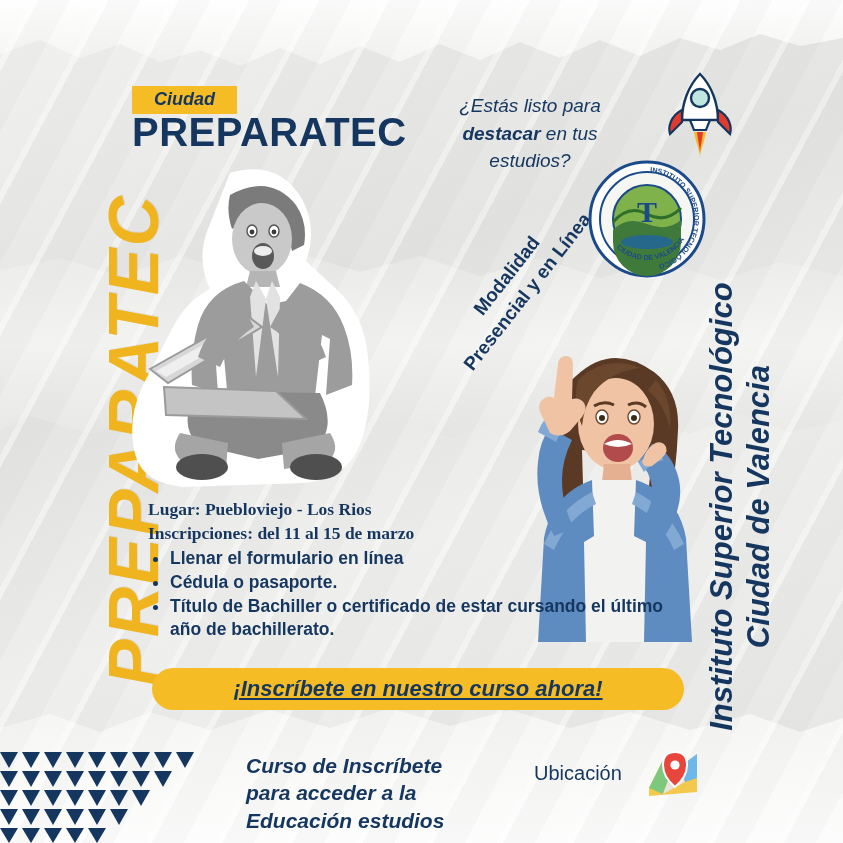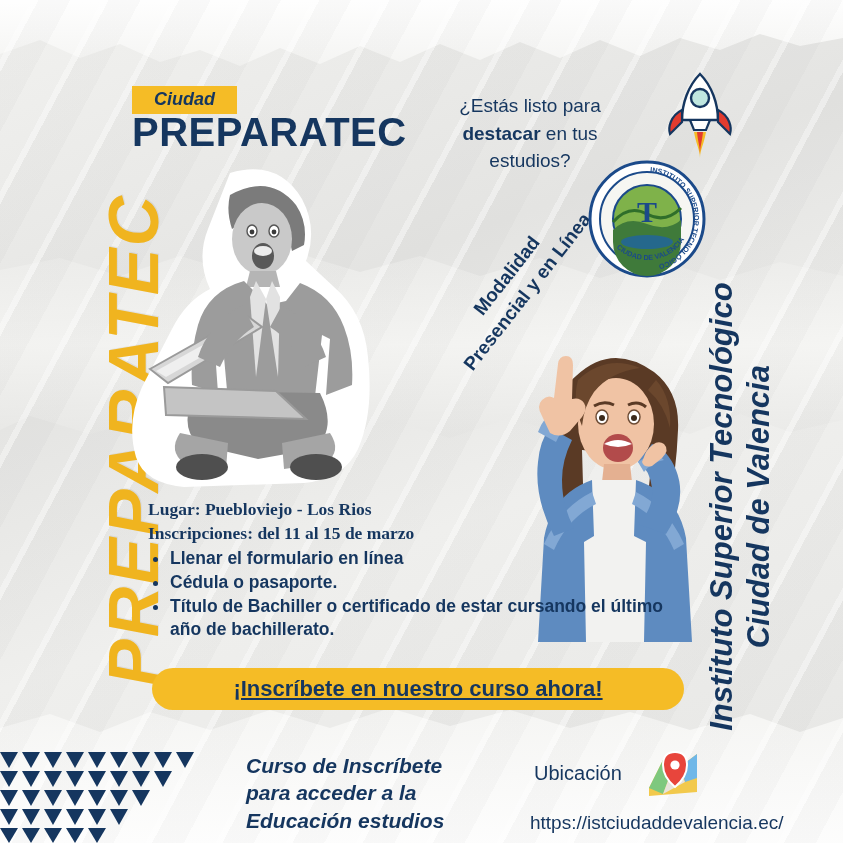--- a/index.html
+++ b/index.html
@@ -68,20 +68,21 @@
     padding:3px 22px 4px 22px;
   }
   .course-name{
     position:absolute;left:132px;top:110px;
     color:#15365f;font-weight:bold;font-size:40px;letter-spacing:.5px;
   }
   
   .question{
     position:absolute;left:440px;top:92px;width:180px;
     text-align:center;color:#15365f;font-size:19px;line-height:1.45;
+    font-style:italic;
   }
   .question b{font-weight:bold;}
   
   .modalidad{
     position:absolute;left:402px;top:258px;width:230px;
     transform:rotate(-52deg);
     color:#15365f;font-weight:bold;font-size:19px;line-height:1.35;
     text-align:center;
   }
   
@@ -102,20 +103,21 @@
   }
   .info .line{margin-bottom:1px;font-family:Liberation Serif, serif;}
   .info ul{margin:2px 0 0 0;padding-left:22px;list-style:disc;}
   .info li{margin-bottom:1px;}
   
   .cta{
     position:absolute;left:152px;top:668px;width:532px;height:42px;
     background:#f5bc26;border-radius:21px;
     display:flex;align-items:center;justify-content:center;
     color:#15365f;font-weight:bold;font-size:22px;
+    font-style:italic;
   }
   .cta span{text-decoration:underline;}
   
   .tagline{
     position:absolute;left:246px;top:752px;width:270px;
     color:#15365f;font-weight:bold;font-style:italic;font-size:21px;line-height:1.3;
   }
   
   .ubicacion{
     position:absolute;left:534px;top:762px;color:#15365f;font-size:20px;text-align:right;
@@ -337,14 +339,13 @@
 
   <svg class="pin" viewBox="0 0 56 52">
     <path d="M4 40 L20 8 L36 18 L52 6 L52 44 L4 48 Z" fill="#f2c94c"></path>
     <path d="M4 40 L20 8 L30 14 L18 46 Z" fill="#7ec87e"></path>
     <path d="M36 18 L52 6 L52 30 L40 34 Z" fill="#6fb7e8"></path>
     <path d="M30 14 L40 34 L18 46 Z" fill="#e8e4dc"></path>
     <path d="M30 4 q12 0 12 13 q0 12 -12 22 q-12 -10 -12 -22 q0 -13 12 -13 Z" fill="#e8453c" stroke="#ffffff" stroke-width="2"></path>
     <circle cx="30" cy="17" r="4.6" fill="#ffffff"></circle>
   </svg>
 
-  <div class="url">https://istciudaddevalencia.ec/</div>
 </div>
 
 </body></html>

